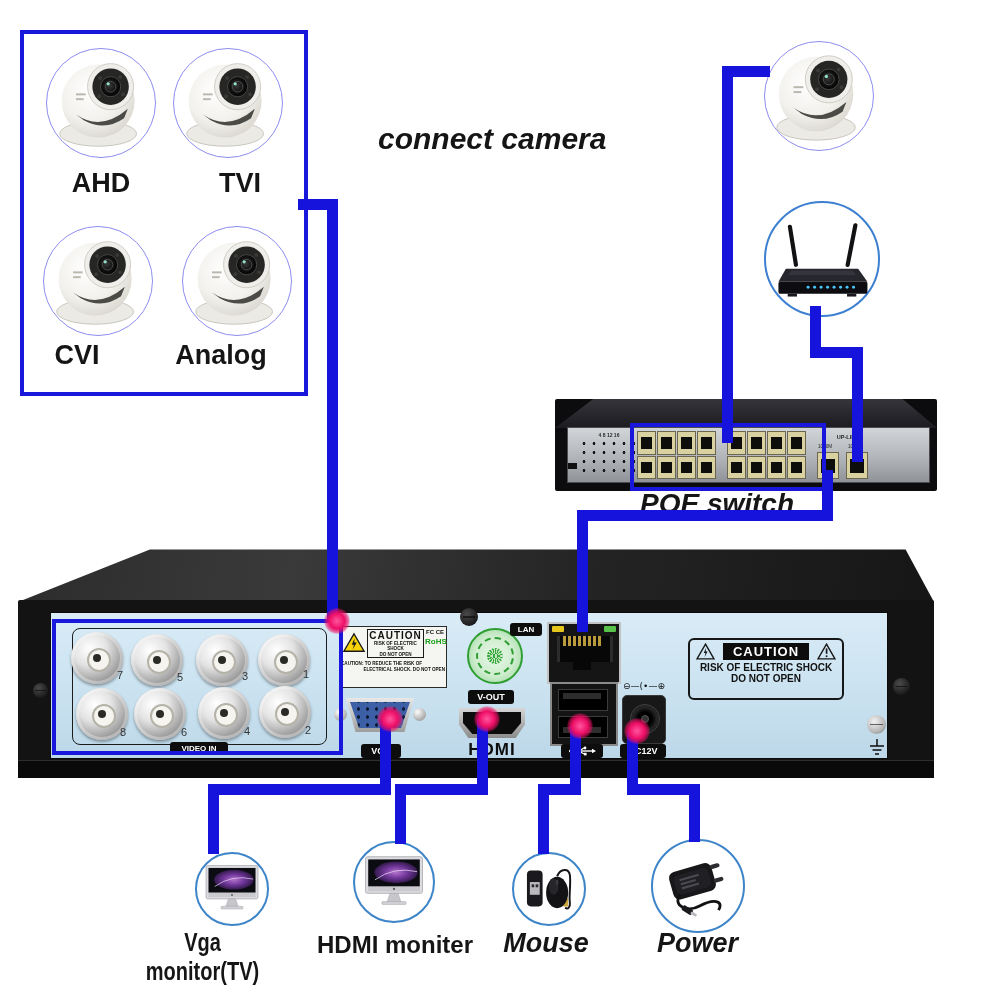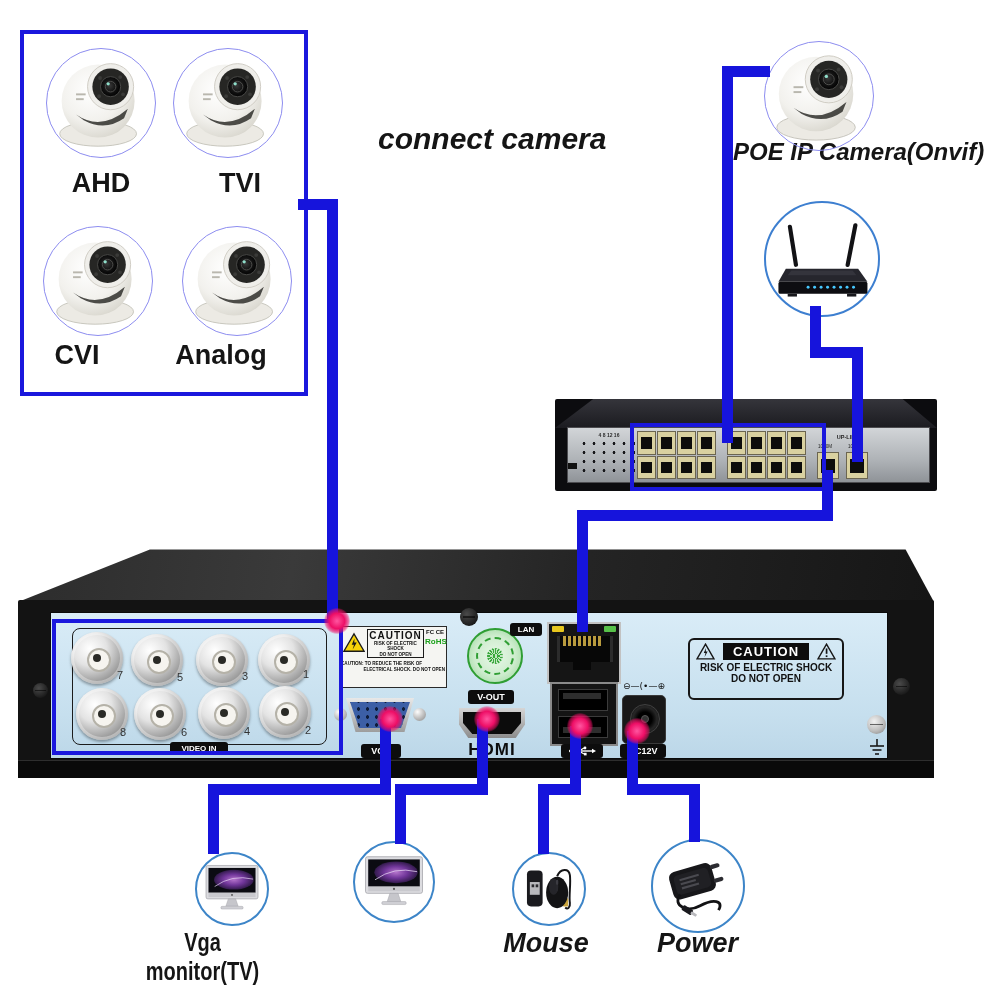--- a/index.html
+++ b/index.html
@@ -162,21 +162,20 @@
       <circle cx="60" cy="33" r="5.5" fill="none" stroke="#4f4f4d"></circle>
       <circle cx="57.5" cy="30" r="1.7" fill="#8fe0cc"></circle>
       <circle cx="49" cy="24" r="2" fill="#3a3a38"></circle>
         <circle cx="70" cy="23" r="2" fill="#3a3a38"></circle>
       <circle cx="73" cy="41" r="2" fill="#3a3a38"></circle>
         <circle cx="48" cy="43" r="2" fill="#3a3a38"></circle>
       <rect x="24" y="40" width="10" height="2" fill="#b9b7ae"></rect>
         <rect x="24" y="45" width="8" height="2" fill="#b9b7ae"></rect>
     </svg>
   </div>
-  <div class="abs ital" style="left:733px;top:138px;font-size:24px">POE IP Camera(Onvif)</div>
 
   <div class="circ dev-circ" style="left:764px;top:201px;width:112px;height:112px;border-width:2px;border-color:#3d7fd0">
     <svg width="102" height="92" viewBox="0 0 110 95">
       <rect x="25" y="10" width="4.5" height="46" rx="2.2" fill="#121215" transform="rotate(-9 27 56)"></rect>
       <rect x="80" y="8" width="4.5" height="48" rx="2.2" fill="#121215" transform="rotate(11 82 56)"></rect>
       <path d="M16 58 L94 58 L104 72 L8 72 Z" fill="#26262d"></path>
       <path d="M22 60 L88 60 L92 65 L18 65 Z" fill="#3c3c45" opacity="0.65"></path>
       <rect x="8" y="72" width="96" height="13" rx="2" fill="#0d0d11"></rect>
       <g fill="#46c8ff">
         <circle cx="40" cy="78" r="1.6"></circle>
@@ -222,20 +221,21 @@
     <div class="rj45" style="left:212px;top:57px;width:17px;height:21px"></div>
     <div class="rj45" style="left:232px;top:57px;width:17px;height:21px"></div>
 
     <div class="abs" style="left:270px;top:35px;width:46px;font-size:5.5px;font-weight:bold;color:#222;text-align:center">UP-LINK</div>
     <div class="abs" style="left:258px;top:45px;width:24px;font-size:4.6px;color:#222;text-align:center">1000M</div>
     <div class="abs" style="left:288px;top:45px;width:24px;font-size:4.6px;color:#222;text-align:center">1000M</div>
     <div class="rj45" style="left:262px;top:53px;width:20px;height:25px"></div>
     <div class="rj45" style="left:291px;top:53px;width:20px;height:25px"></div>
   </div>
   <div class="blue-box" style="left:630px;top:423px;width:188px;height:60px"></div>
+  <div class="abs ital" style="left:640px;top:488px;font-size:28px">POE switch</div>
 
   <div class="abs" id="dvr-top"></div>
   <div class="abs" id="dvr-body"></div>
   <div class="abs" id="dvr-panel"></div>
   <div class="abs" id="dvr-bottom"></div>
   <div class="screw" style="left:460px;top:608px;width:18px;height:18px"></div>
   <div class="screw" style="left:33px;top:683px;width:15px;height:15px"></div>
   <div class="screw" style="left:893px;top:678px;width:17px;height:17px"></div>
   <div class="screw silver" style="left:867px;top:715px;width:19px;height:19px"></div>
   <svg class="abs" style="left:868px;top:738px;z-index:2" width="18" height="18" viewBox="0 0 18 18">
@@ -453,16 +453,17 @@
       </g>
       <path d="M30 62 C 18 78, 40 88, 58 78 S 92 70, 84 84" fill="none" stroke="#121214" stroke-width="4"></path>
       <g transform="rotate(32 40 84)">
         <rect x="32" y="80" width="16" height="8" rx="2" fill="#1a1a1e"></rect>
         <rect x="46" y="82" width="9" height="4" rx="1" fill="#b9b9bd"></rect>
       </g>
     </svg>
   </div>
 
   <div class="abs plain-b" style="left:110px;top:928px;width:185px;text-align:center;font-size:25px;transform:scaleX(0.8)">Vga monitor(TV)</div>
+  <div class="abs plain-b" style="left:300px;top:931px;width:190px;text-align:center;font-size:24px">HDMI moniter</div>
   <div class="abs ital" style="left:630px;top:928px;width:135px;text-align:center;font-size:27px">Power</div>
   <div class="abs ital" style="left:481px;top:928px;width:130px;text-align:center;font-size:27px">Mouse</div>
 
 </div>
 
 </body></html>

